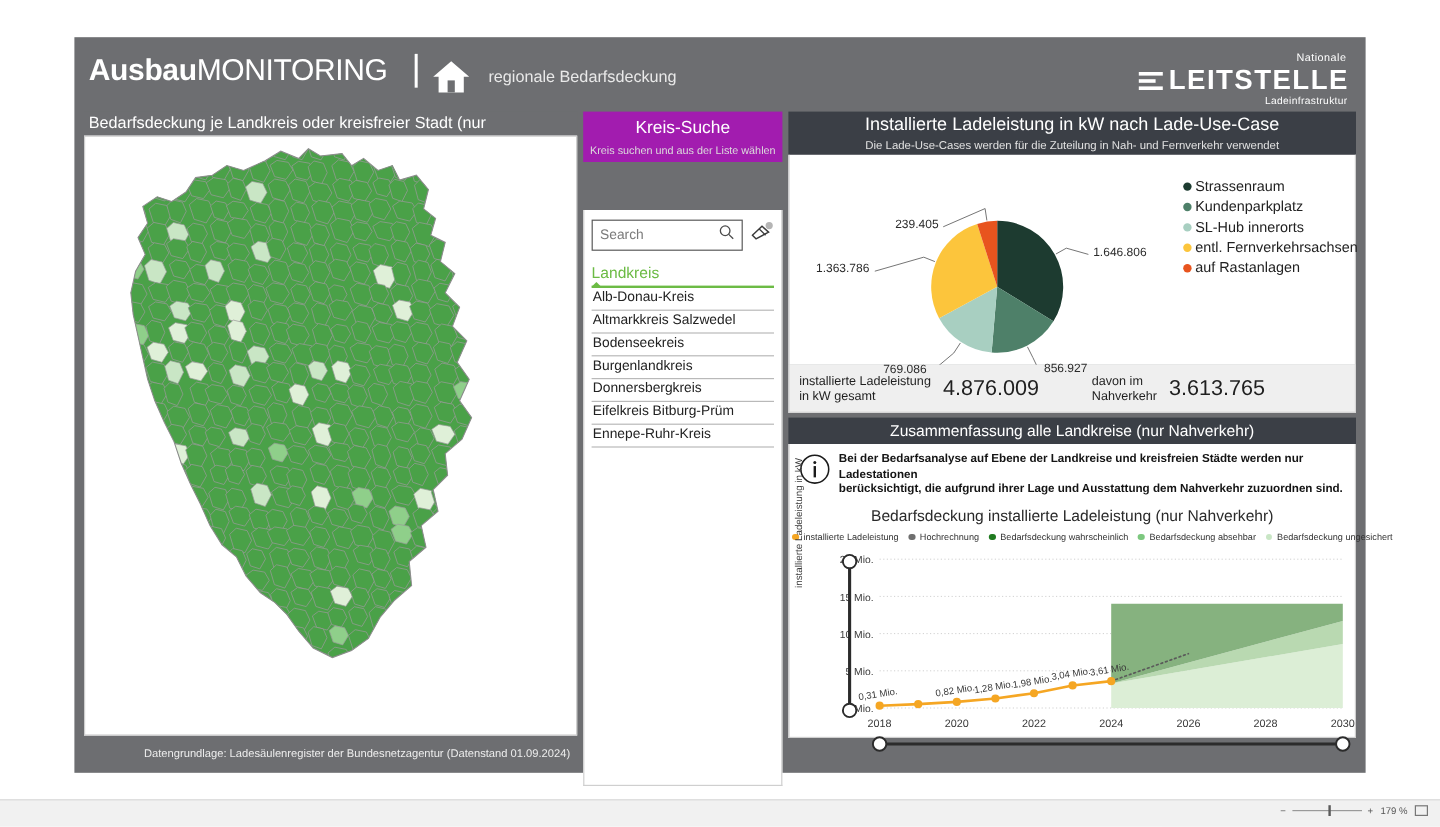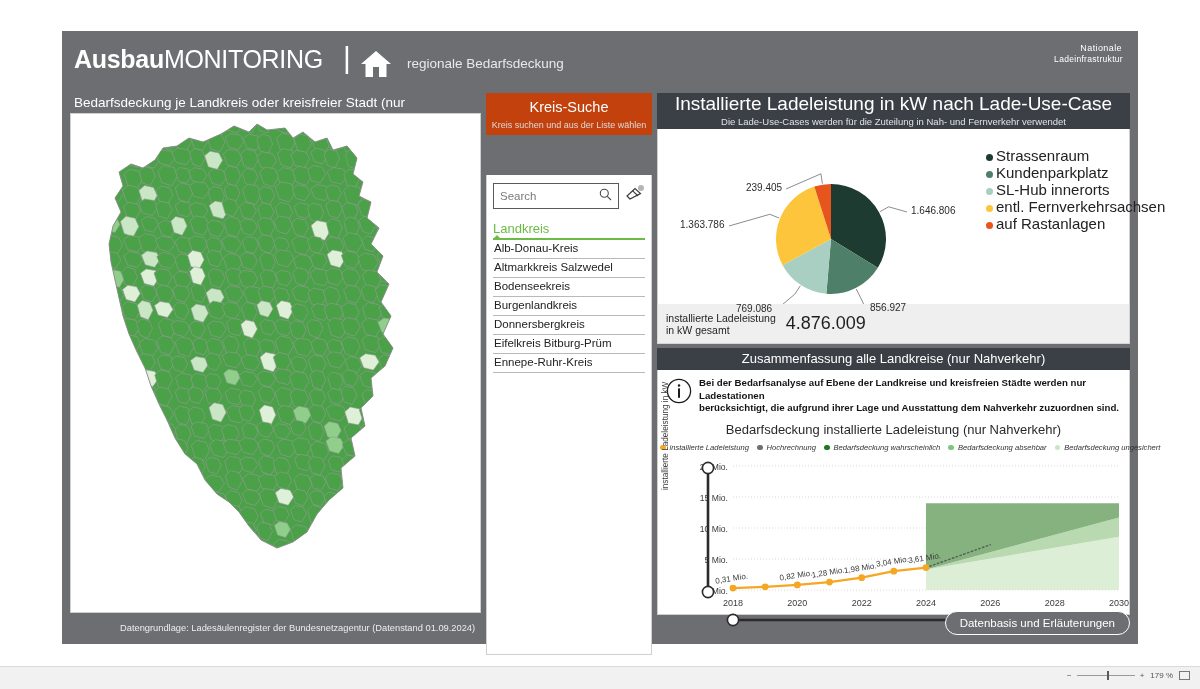--- a/index.html
+++ b/index.html
@@ -20,35 +20,35 @@
   .logo{position:absolute;right:14px;top:12px;width:175px;height:48px;color:#fff;text-align:right;}
   .logo .l1{font-size:9px;letter-spacing:.4px;margin-right:2px;line-height:11px;}
   .logo .l2{font-size:23px;font-weight:bold;letter-spacing:1.2px;line-height:25px;white-space:nowrap;}
   .logo .l3{font-size:8.5px;letter-spacing:.3px;line-height:11px;margin-right:1px;}
   .logobars{display:inline-block;vertical-align:middle;margin-right:5px;}
   .logobars i{display:block;background:#fff;height:3px;margin-bottom:3px;}
   .logobars i.a{width:20px;} .logobars i.b{width:14px;} .logobars i.c{width:20px;margin-bottom:0;}
 
   
   .panelhead{background:#3b3f46;color:#fff;font-size:13px;text-align:center;line-height:22px;height:22px;}
-  .panelhead.big{font-size:19px;}
+  .panelhead.big{font-size:15px;}
   .panelsub{background:#3b3f46;color:#e2e2e2;font-size:9.5px;text-align:center;line-height:13px;height:14px;}
 
   
   .mappanel{position:absolute;left:8px;top:62px;width:411px;height:522px;}
   .mappanel .ttl{background:#6d6e71;color:#fff;font-size:13.5px;padding-left:4px;line-height:20px;height:20px;}
   .mapbody{position:relative;background:#fff;width:411px;height:500px;border:1px solid #cfcfcf;box-sizing:border-box;}
   .mapsvg{position:absolute;left:0;top:2px;width:411px;height:470px;}
   .maplegend{position:absolute;left:0;bottom:6px;width:411px;text-align:center;font-size:8.6px;color:#3a3a3a;white-space:nowrap;}
   .maplegend span{margin:0 5px;}
   .dot{display:inline-block;width:6px;height:6px;border-radius:50%;vertical-align:middle;margin-right:3px;}
 
   
   .searchpanel{position:absolute;left:424px;top:62px;width:166px;height:522px;}
-  .searchpanel .hd{background:#c2410c;height:42px;}
+  .searchpanel .hd{background:#a21caf;height:42px;}
   .searchpanel .hd .t{color:#fff;font-size:14.5px;text-align:center;line-height:24px;padding-top:2px;}
   .searchpanel .hd .s{color:#dcdcdc;font-size:9px;text-align:center;line-height:12px;}
   .searchbody{background:#fff;height:480px;border:1px solid #cfcfcf;border-top:none;box-sizing:border-box;position:relative;}
   .searchrow{display:flex;align-items:center;padding:8px 6px 4px 6px;margin-top:40px;}
   .searchbox{flex:1;height:26px;border:1px solid #5a5a5a;background:#fff;display:flex;align-items:center;padding:0 6px;box-sizing:border-box;}
   .searchbox .ph{flex:1;color:#7a7a7a;font-size:11.5px;}
   .eraser{width:22px;text-align:center;margin-left:4px;}
   .listhdr{margin:6px 6px 0 6px;position:relative;border-bottom:2px solid #6cbb45;padding-bottom:1px;}
   .listhdr .lbl{color:#6cbb45;font-size:13px;}
   .sortarrow{position:absolute;left:0;bottom:-1px;width:0;height:0;border-left:4px solid transparent;border-right:4px solid transparent;border-bottom:4px solid #6cbb45;}
@@ -56,32 +56,32 @@
   .listitem{margin:0 6px;border-bottom:1px solid #b9b9b9;font-size:11.5px;color:#222;line-height:15px;padding:1px 0 2px 1px;white-space:nowrap;overflow:hidden;}
 
   
   .piepanel{position:absolute;left:595px;top:62px;width:473px;height:251px;}
   .piebody{background:#fff;height:175px;position:relative;border-left:1px solid #cfcfcf;border-right:1px solid #cfcfcf;box-sizing:border-box;}
   .kpibar{height:40px;background:#efefef;display:flex;align-items:center;border:1px solid #d6d6d6;border-top:none;box-sizing:border-box;}
   .kpi{display:flex;align-items:center;}
   .kpi .lab{font-size:10.5px;color:#1f1f1f;line-height:12px;}
   .kpi .val{font-size:18px;color:#1f1f1f;margin-left:10px;white-space:nowrap;}
   .pielegend{position:absolute;right:8px;top:18px;width:135px;}
-  .pielegend .row{font-size:15px;color:#222;line-height:17px;white-space:nowrap;}
+  .pielegend .row{font-size:12px;color:#222;line-height:17px;white-space:nowrap;}
   .pielegend .row .dot{width:7px;height:7px;}
   .pielab{position:absolute;font-size:10px;color:#2b2b2b;white-space:nowrap;}
 
   
   .sumpanel{position:absolute;left:595px;top:317px;width:473px;height:267px;}
   .sumbody{background:#fff;height:245px;border:1px solid #cfcfcf;border-top:none;box-sizing:border-box;position:relative;}
   .infoblock{display:flex;align-items:flex-start;padding:7px 8px 0 8px;justify-content:space-between;}
   .infoicon{flex:0 0 auto;margin-right:7px;margin-top:1px;}
   .infotext{font-size:9.7px;font-weight:bold;color:#141414;line-height:12.5px;}
   .charttitle{text-align:center;font-size:13px;color:#2a2a2a;margin-top:7px;}
-  .chartlegend{text-align:right;font-size:7.6px;color:#333;margin-top:6px;white-space:nowrap;font-style:italic;}
+  .chartlegend{text-align:right;font-size:7.6px;color:#333;margin-top:6px;white-space:nowrap;}
   .chartlegend span{margin:0 2px;}
   .chartlegend .dot{width:5.5px;height:5.5px;margin-right:2px;}
   .chartarea{position:relative;width:473px;height:175px;}
   .ylabel{position:absolute;left:3px;top:38px;font-size:8.2px;color:#3a3a3a;transform:rotate(-90deg);transform-origin:left top;white-space:nowrap;}
 
   
   .footer{position:absolute;left:0;bottom:0;width:1076px;height:29px;}
   .footnote{position:absolute;left:10px;top:8px;color:#ededed;font-size:9.3px;white-space:nowrap;padding-left:48px;}
   .pillbtn{position:absolute;right:8px;top:-4px;border:1px solid #ffffff;border-radius:13px;color:#fff;font-size:11.5px;padding:5px 14px;background:#6d6e71;white-space:nowrap;}
 
@@ -107,20 +107,23 @@
       <div class="homeicon">
         <svg width="34" height="30" viewBox="0 0 34 30">
           <path d="M17 2 L32 15 L27.5 15 L27.5 28 L6.5 28 L6.5 15 L2 15 Z" fill="#ffffff"></path>
           <rect x="14" y="18" width="6" height="10" fill="#6d6e71"></rect>
         </svg>
       </div>
       <div class="subtitle">regionale Bedarfsdeckung</div>
 
       <div class="logo">
         <div class="l1">Nationale</div>
+        <div class="l2">
+          <span class="logobars"><i class="a"></i><i class="b"></i><i class="c"></i></span><span>LEITSTELLE</span>
+        </div>
         <div class="l3">Ladeinfrastruktur</div>
       </div>
     </div>
 
     <div class="mappanel">
       <div class="ttl">Bedarfsdeckung je Landkreis oder kreisfreier Stadt (nur Nahverkehr)</div>
       <div class="mapbody">
         <svg class="mapsvg" viewBox="0 0 411 470" preserveAspectRatio="xMidYMid meet">
           <g stroke="#9a9a9a" stroke-width="0.5">
 
@@ -934,20 +937,27 @@
         </div>
       </div>
       <div class="kpibar">
         <div class="kpi" style="margin-left:8px;">
           <div class="lab">
             <div>installierte Ladeleistung</div>
             <div>in kW gesamt</div>
           </div>
           <div class="val">4.876.009</div>
         </div>
+        <div class="kpi" style="margin-left:44px;">
+          <div class="lab">
+            <div>davon im</div>
+            <div>Nahverkehr</div>
+          </div>
+          <div class="val">3.613.765</div>
+        </div>
       </div>
     </div>
 
     <div class="sumpanel">
       <div class="panelhead">Zusammenfassung alle Landkreise (nur Nahverkehr)</div>
       <div class="sumbody">
         <div class="infoblock">
           <div class="infoicon">
             <svg width="26" height="26" viewBox="0 0 26 26">
                 <circle cx="13" cy="13" r="11.6" fill="none" stroke="#1b1b1b" stroke-width="1.3"></circle>
@@ -1012,21 +1022,20 @@
               <line x1="75" y1="168" x2="461" y2="168" stroke="#2b2b2b" stroke-width="2.6"></line>
               <circle cx="75" cy="168" r="5.6" fill="#fff" stroke="#2b2b2b" stroke-width="1.6"></circle>
               <circle cx="461" cy="168" r="5.6" fill="#fff" stroke="#2b2b2b" stroke-width="1.6"></circle>
             </svg>
         </div>
       </div>
     </div>
 
     <div class="footer">
       <div class="footnote">Datengrundlage: Ladesäulenregister der Bundesnetzagentur (Datenstand 01.09.2024)</div>
-      <div class="pillbtn">Datenbasis und Erläuterungen</div>
     </div>
   </div>
 
   <div class="osstrip">
     <div class="zoomwrap">
       <span>−</span>
       <span class="zoomline">
           <i class="zoomknob"></i>
         </span>
       <span>+</span>

